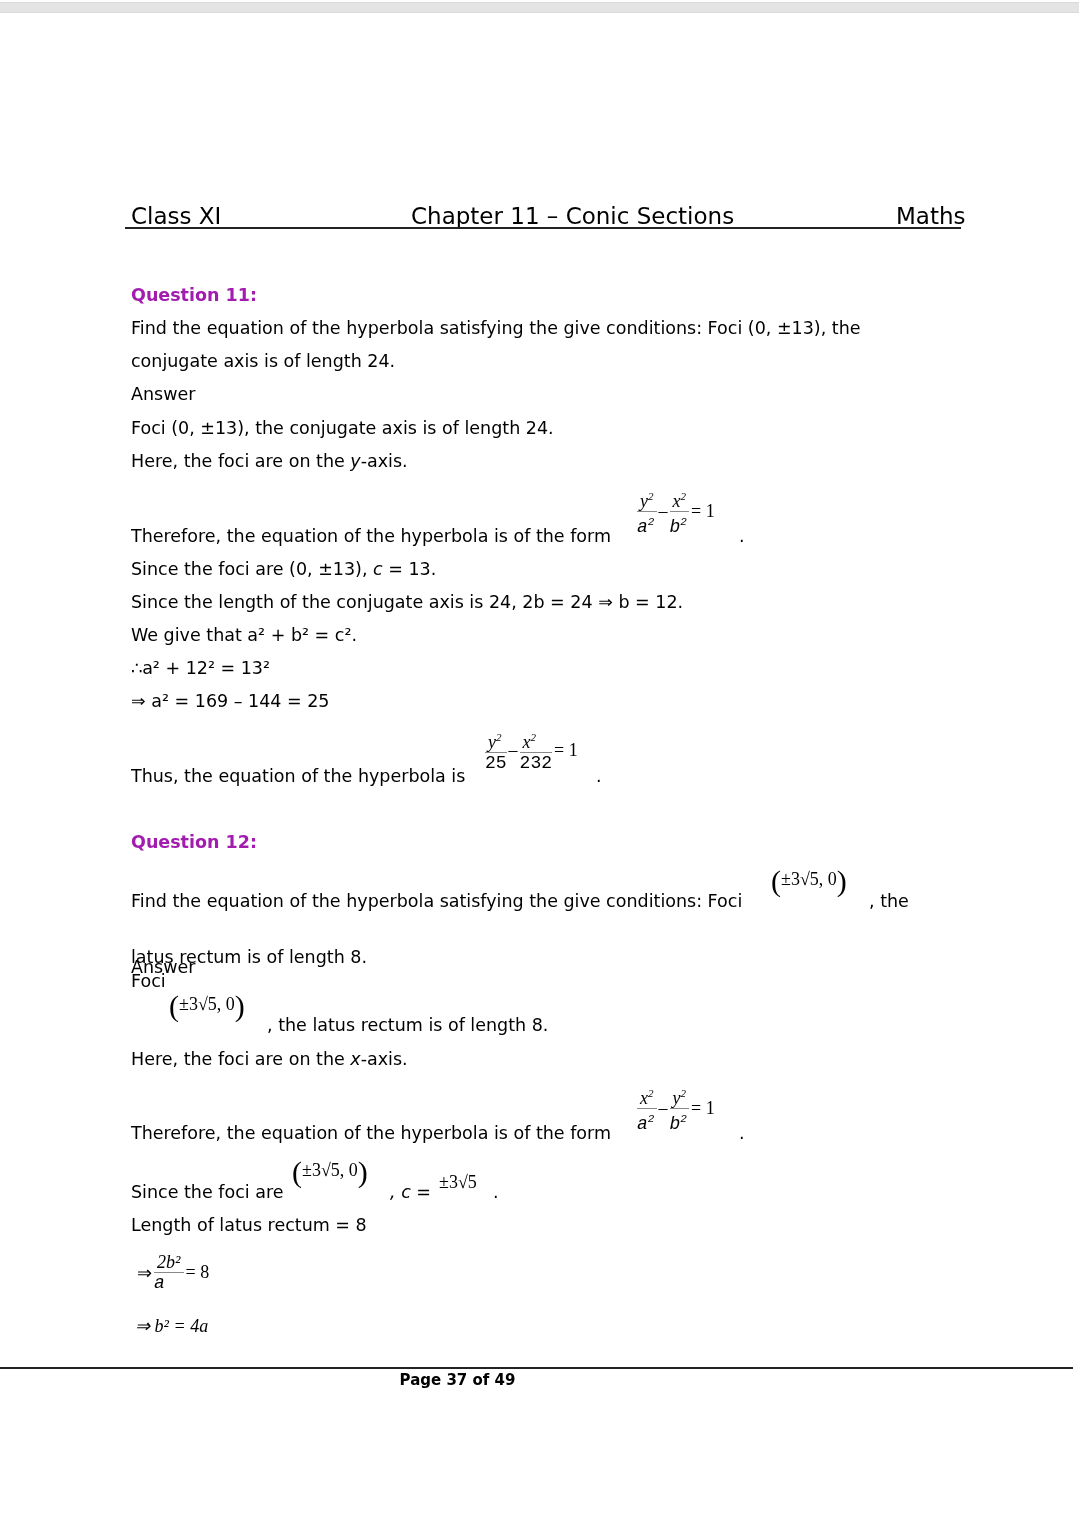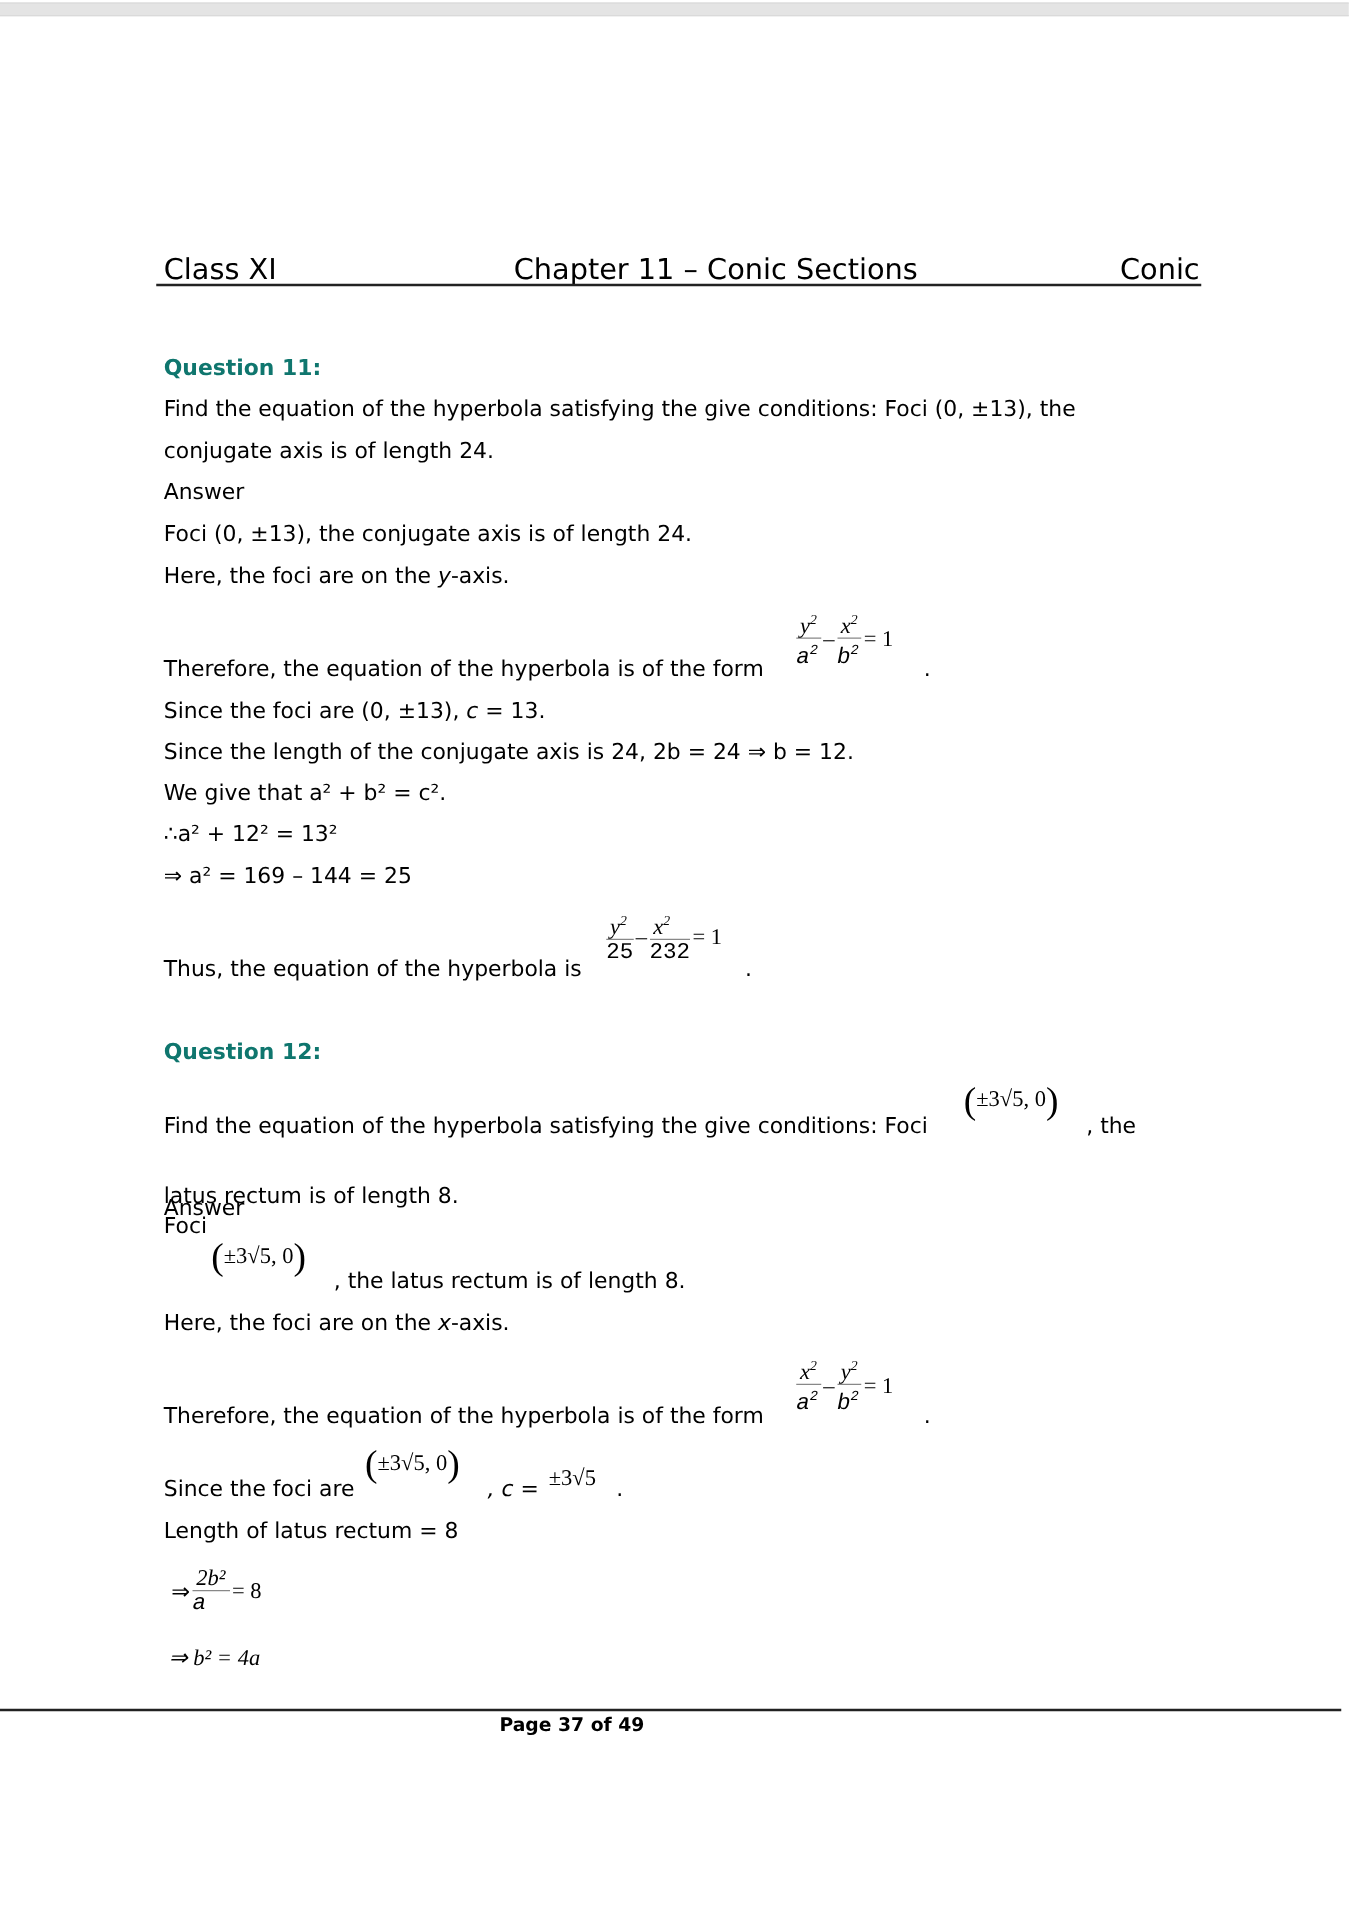--- a/index.html
+++ b/index.html
@@ -5,40 +5,40 @@
   html, body { margin: 0; padding: 0; }
   body {
     width: 1079px; height: 1538px; position: relative; overflow: hidden;
     background: #ffffff; color: #000;
     font-family: "DejaVu Sans", sans-serif; font-size: 17.5px;
   }
   .topbar { position: absolute; left: 0; top: 2px; width: 1079px; height: 9px; background: #e4e4e4; border-top: 1px solid #dadada; border-bottom: 1px solid #dadada; }
   .hdr { position: absolute; top: 205px; font-size: 23px; line-height: 22px; }
   .hdr-rule { position: absolute; left: 125px; top: 227px; width: 836px; height: 2px; background: #222; }
   .line { position: absolute; left: 131px; line-height: 22px; white-space: nowrap; }
-  .q { color: #0f766e; font-weight: bold; }
+  .q { color: #a21caf; font-weight: bold; }
   .mth { position: absolute; font-family: "Liberation Serif", serif; font-size: 18px; }
   .frac { display: inline-block; text-align: left; vertical-align: middle; }
   .frac .num { display: block; border-bottom: 1px solid #888; padding: 0 3px; line-height: 20px; font-style: italic; }
   .frac .den { display: block; line-height: 20px; font-style: italic; font-family: Liberation Mono, monospace; }
   .frac .den.up { font-style: normal; }
   .op { display: inline-block; vertical-align: middle; padding: 0 2px; }
   sup { font-size: 11px; }
   .foot-rule { position: absolute; left: 0; top: 1367px; width: 1073px; height: 2px; background: #222; }
   .foot { position: absolute; top: 1370px; left: 0; width: 915px; text-align: center; font-weight: bold; font-size: 15px; line-height: 20px; }
   .paren { font-size: 30px; vertical-align: middle; line-height: 1; font-weight: 300; }
 </style>
 </head>
 <body>
 
 <div class="topbar"></div>
 
 <div class="hdr" style="left:131px">Class XI</div>
 <div class="hdr" style="left:411px">Chapter 11 – Conic Sections</div>
-<div class="hdr" style="left:896px">Conic</div>
+<div class="hdr" style="left:896px">Maths</div>
 <div class="hdr-rule"></div>
 
 <div class="line q" style="top:284px">Question 11:</div>
 <div class="line" style="top:317px">Find the equation of the hyperbola satisfying the give conditions: Foci (0, ±13), the</div>
 <div class="line" style="top:350px">conjugate axis is of length 24.</div>
 <div class="line" style="top:383px">Answer</div>
 <div class="line" style="top:417px">Foci (0, ±13), the conjugate axis is of length 24.</div>
 <div class="line" style="top:450px"><span>Here, the foci are on the </span><i>y</i><span>-axis.</span></div>
 <div class="line" style="top:525px">Therefore, the equation of the hyperbola is of the form</div>
 <div class="mth" style="left:637px; top:486px">

